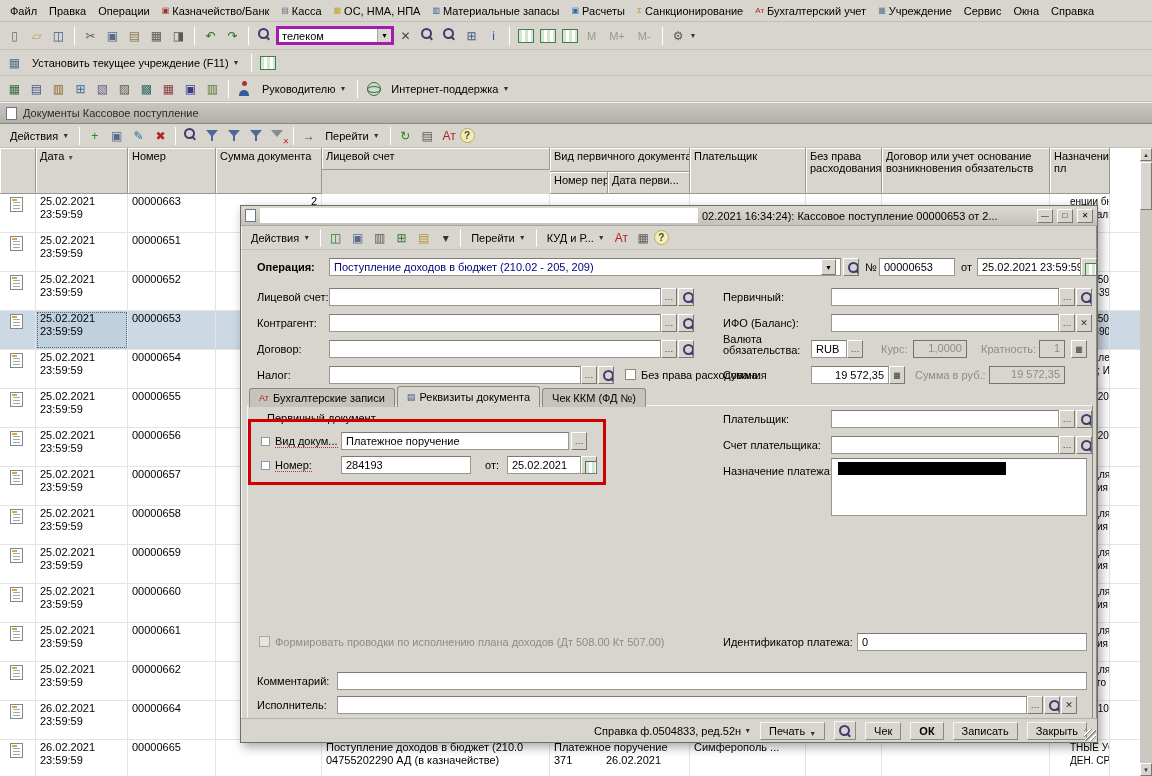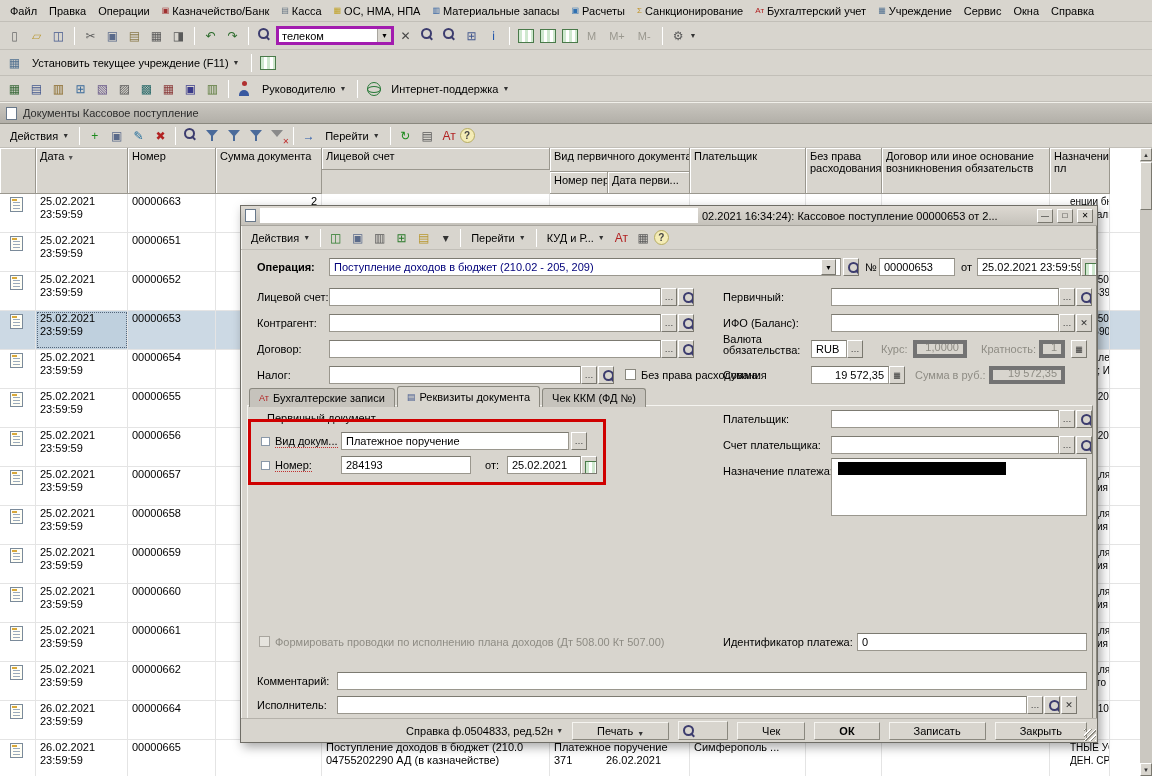--- a/index.html
+++ b/index.html
@@ -79,40 +79,40 @@
 .dttext{white-space:nowrap;overflow:hidden;flex:1}
 .dctrl{width:16px;height:14px;background:#d8d5ce;border:1px solid;border-color:#fff #7a786f #7a786f #fff;display:flex;align-items:center;justify-content:center;font-size:8px;flex:none}
 .dtbar{height:24px;display:flex;align-items:center;padding-left:4px;border-bottom:1px solid #c2bfb8}
 .lbl{position:absolute;white-space:nowrap;font-size:11px}
 .lbl.b{font-weight:bold}
 .lbl.gy{color:#8e8c84}
 .lbl2{position:absolute;width:86px;line-height:11px;font-size:11px}
 .req{border-bottom:1px dotted #c03030}
 .fld{position:absolute;height:18px;background:#fff;border:1px solid #9a978e;border-top-color:#7c7a71;padding:1px 4px;font-size:11px;display:flex;align-items:center;overflow:hidden;white-space:nowrap}
 .fld.r{justify-content:flex-end}
-.fldflat{position:absolute;height:18px;border:4px solid #737373;color:#8e8c84;padding:1px 4px;font-size:11px;display:flex;align-items:flex-end;justify-content:flex-end;overflow:hidden}
+.fldflat{position:absolute;height:18px;border:1px solid #737373;color:#8e8c84;padding:1px 4px;font-size:11px;display:flex;align-items:flex-start;justify-content:flex-end;overflow:hidden}
 .opval{font-weight:normal;color:#00007a;overflow:hidden}
 .fld .dd{margin-left:auto;width:15px;height:16px;background:#d8d5ce;border:1px solid;border-color:#fff #7a786f #7a786f #fff;display:flex;align-items:center;justify-content:center;font-size:7px;flex:none}
 .btn3{position:absolute;width:16px;height:18px;background:#d8d5ce;border:1px solid;border-color:#fff #7a786f #7a786f #fff;display:flex;align-items:center;justify-content:center;font-size:9px;color:#333;overflow:hidden}
 .chk{position:absolute;width:11px;height:11px;background:#fff;border:1px solid #8a887f}
 .chk.gy{background:#e6e4de;border-color:#a8a59e}
 .dtabs{position:absolute;left:8px;top:180px;display:flex;align-items:flex-end;gap:2px;z-index:3}
 .dtab{display:flex;align-items:center;gap:4px;padding:3px 9px;height:19px;background:#c6c3bc;border:1px solid #8a887f;border-bottom:none;border-radius:3px 3px 0 0;white-space:nowrap}
 .dtab span:last-child{color:#000}
 .dtab .tabic{font-size:9px}
 .dtab .tabic:empty{display:none}
 .dtab.active{height:21px;background:#d8d5ce;position:relative;z-index:4}
 .dpanel{position:absolute;left:6px;top:199px;width:846px;height:315px;border:1px solid;border-color:#f5f4f0 #8a887f #8a887f #f5f4f0}
 .gcap{position:absolute;left:22px;top:206px;background:#d8d5ce;padding:0 4px;z-index:2;font-size:11px}
 .mark{position:absolute;width:9px;height:9px;background:#fff;border:1px solid #8a98a8}
 .purpose-box{position:absolute;left:590px;top:252px;width:256px;height:58px;background:#fff;border:1px solid #9a978e;border-top-color:#7c7a71}
 .purpose-redact{position:absolute;left:6px;top:3px;width:168px;height:13px;background:#000}
 .annot{position:absolute;left:7px;top:213px;width:358px;height:66px;border:3px solid #cf0000;z-index:60;pointer-events:none}
 .dfooter{position:absolute;left:0;right:0;bottom:0;height:24px;border-top:1px solid #b5b2ab;display:flex;align-items:center;justify-content:flex-end;gap:9px;padding:0 10px;background:#d8d5ce}
-.fbtn{display:flex;align-items:flex-end;gap:4px;padding:2px 24px;border:1px solid;border-color:#f5f4f0 #8a887f #8a887f #f5f4f0;background:#d8d5ce;white-space:nowrap}
+.fbtn{display:flex;align-items:flex-end;gap:4px;padding:2px 8px;border:1px solid;border-color:#f5f4f0 #8a887f #8a887f #f5f4f0;background:#d8d5ce;white-space:nowrap}
 .fbtn.bb{font-weight:bold}
 .flink{white-space:nowrap;display:flex;align-items:center;gap:3px}
 .grip{position:absolute;right:1px;bottom:1px;width:12px;height:12px;background:repeating-linear-gradient(135deg,#fff 0 1px,#8a887f 1px 2px,transparent 2px 4px)}
 </style>
 </head>
 <body>
 
 <div id="screen">
 
   <div class="menubar">
@@ -318,21 +318,21 @@
       </div>
       <div class="hcol w5">
         <div class="htop">Вид первичного документа</div>
         <div class="hsubrow">
           <div class="hsub s1">Номер пер...</div>
           <div class="hsub s2">Дата перви...</div>
         </div>
       </div>
       <div class="hcell w6">Плательщик</div>
       <div class="hcell w7">Без права расходования</div>
-      <div class="hcell w8">Договор или иное основание возникновения обязательств</div>
+      <div class="hcell w8">Договор или учет основание возникновения обязательств</div>
       <div class="hcell w9">Назначение пл</div>
     </div>
     <div class="gbody">
         <div class="trow">
         <div class="c w0"><span class="docic"></span></div>
         <div class="c w1 c1">
             <div>25.02.2021</div>
             <div>23:59:59</div>
           </div>
         <div class="c w2">00000663</div>

